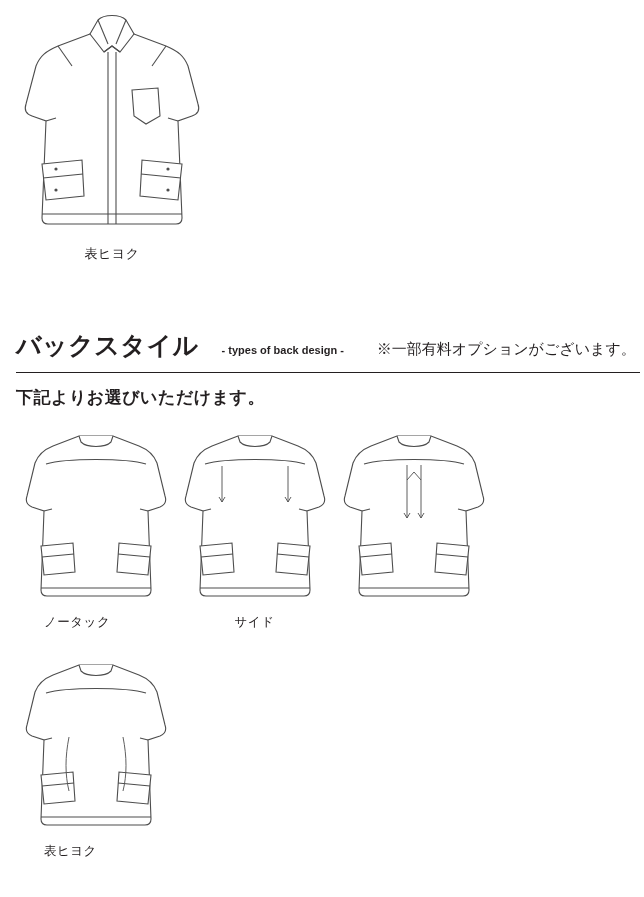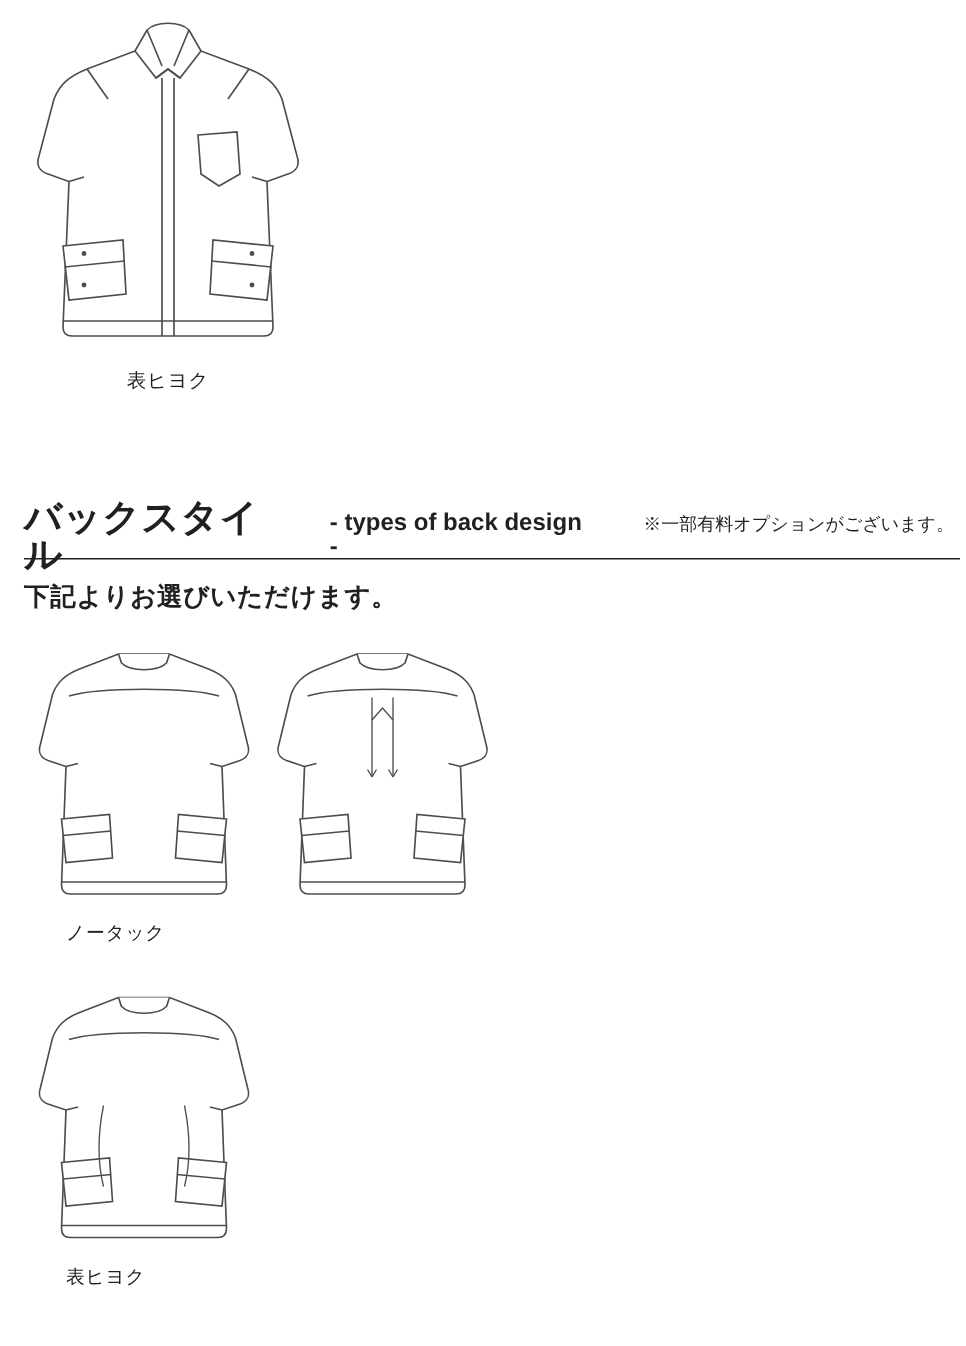--- a/index.html
+++ b/index.html
@@ -54,28 +54,28 @@
     gap: 21px;
   }
   .head-jp {
     font-size: 25px;
     font-weight: bold;
     letter-spacing: 0.5px;
     color: #231f20;
     line-height: 1;
   }
   .head-en {
-    font-size: 16px;
+    font-size: 11px;
     font-weight: bold;
     color: #231f20;
     margin-left: 2px;
     line-height: 1;
   }
   .head-note {
-    font-size: 12px;
+    font-size: 15px;
     color: #231f20;
     margin-left: 12px;
     line-height: 1;
     white-space: nowrap;
   }
 
   .rule {
     position: absolute;
     left: 16px;
     top: 372px;
@@ -188,20 +188,42 @@
             <path d="M21 137 L53 134"></path>
             <path d="M129 137 L97 134"></path>
 
             <path d="M25 44 C45 38 105 38 125 44"></path>
             <path d="M20 168 L130 168"></path>
           </svg>
         </div>
         <div class="label">ノータック</div>
       </div>
 
+      <div class="cell">
+        <div class="art">
+          <svg width="150" height="190" viewBox="0 0 150 190" fill="none" stroke="#4d4d4d" stroke-width="1.1">
+            <path d="M58 16 L32 26 C22 30 17 35 14 43 L6 76 C4 82 6 85 11 87 L23 91 L20 170 C20 174 22 176 26 176 L124 176 C128 176 130 174 130 170 L127 91 L139 87 C144 85 146 82 144 76 L136 43 C133 35 128 30 118 26 L92 16 Z" fill="#fff"></path>
+            <path d="M58 16 L60 22 C66 28 84 28 90 22 L92 16" fill="#fff"></path>
+            <path d="M23 91 L31 89"></path>
+            <path d="M127 91 L119 89"></path>
+            <path d="M20 126 L52 123 L54 152 L23 155 Z" fill="#fff"></path>
+            <path d="M130 126 L98 123 L96 152 L127 155 Z" fill="#fff"></path>
+            <path d="M21 137 L53 134"></path>
+            <path d="M129 137 L97 134"></path>
+            <path d="M25 44 C45 38 105 38 125 44"></path>
+            <path d="M20 168 L130 168"></path>
+
+            <path d="M42 46 L42 82" stroke-width="0.9"></path>
+            <path d="M42 82 L39 77 M42 82 L45 77" stroke-width="0.9"></path>
+            <path d="M108 46 L108 82" stroke-width="0.9"></path>
+            <path d="M108 82 L105 77 M108 82 L111 77" stroke-width="0.9"></path>
+          </svg>
+        </div>
+        <div class="label">サイド</div>
+      </div>
 
       <div class="cell">
         <div class="art">
           <svg width="150" height="190" viewBox="0 0 150 190" fill="none" stroke="#4d4d4d" stroke-width="1.1">
             <path d="M58 16 L32 26 C22 30 17 35 14 43 L6 76 C4 82 6 85 11 87 L23 91 L20 170 C20 174 22 176 26 176 L124 176 C128 176 130 174 130 170 L127 91 L139 87 C144 85 146 82 144 76 L136 43 C133 35 128 30 118 26 L92 16 Z" fill="#fff"></path>
             <path d="M58 16 L60 22 C66 28 84 28 90 22 L92 16" fill="#fff"></path>
             <path d="M23 91 L31 89"></path>
             <path d="M127 91 L119 89"></path>
             <path d="M20 126 L52 123 L54 152 L23 155 Z" fill="#fff"></path>
             <path d="M130 126 L98 123 L96 152 L127 155 Z" fill="#fff"></path>

